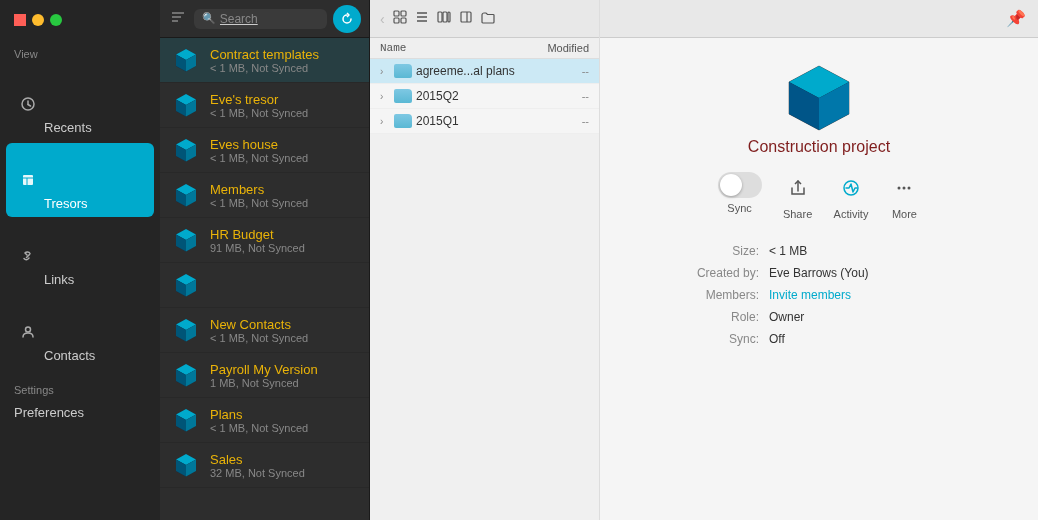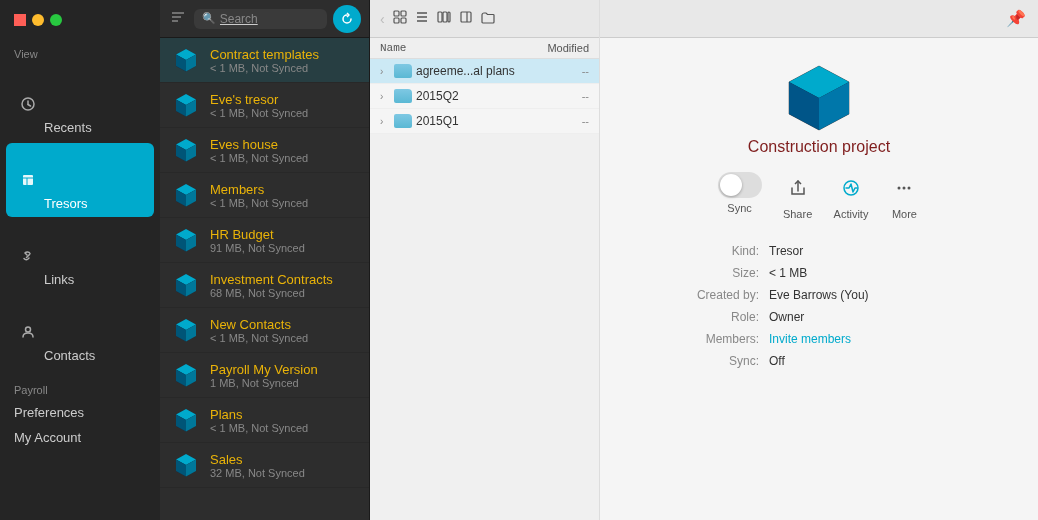--- a/index.html
+++ b/index.html
@@ -478,27 +478,24 @@
     <div class="sidebar-item-icon">
       <svg width="14" height="14" viewBox="0 0 14 14">
         <circle cx="7" cy="4.5" r="2.5" stroke="#aaa" stroke-width="1.5" fill="none"></circle>
         <path d="M2 12 C2 9 4 8 7 8 C10 8 12 9 12 12" stroke="#aaa" stroke-width="1.5" fill="none" stroke-linecap="round"></path>
       </svg>
     </div>
     <span class="sidebar-item-label">Contacts</span>
   </div>
 
 
-  <div class="sidebar-settings-label">Payroll</div>
+  <div class="sidebar-settings-label">Settings</div>
 
   <div class="sidebar-settings-item">
     <span>Preferences</span>
-  </div>
-  <div class="sidebar-settings-item">
-    <span>My Account</span>
   </div>
 </div>
 
 <div class="main-list">
   <div class="toolbar">
     <div class="toolbar-icon-btn">
       <svg width="16" height="14" viewBox="0 0 16 14">
           <line x1="2" y1="3" x2="14" y2="3" stroke="#888" stroke-width="1.5"></line>
           <line x1="2" y1="7" x2="11" y2="7" stroke="#888" stroke-width="1.5"></line>
           <line x1="2" y1="11" x2="8" y2="11" stroke="#888" stroke-width="1.5"></line>
@@ -589,24 +586,20 @@
     </div>
   </div>
       <div class="list-item">
     <div class="list-item-icon">
       <svg class="cube-svg" viewBox="0 0 28 28">
         <polygon points="14,3 24,8.5 24,20 14,25.5 4,20 4,8.5" fill="#1a1a2e" stroke="#333" stroke-width="0.3"></polygon>
         <polygon points="14,3 24,8.5 14,14 4,8.5" fill="#00aacc"></polygon>
         <polygon points="24,8.5 24,20 14,25.5 14,14" fill="#007799"></polygon>
         <polygon points="4,8.5 14,14 14,25.5 4,20" fill="#005577"></polygon>
       </svg>
-    </div>
-    <div class="list-item-info">
-      <span class="list-item-name">Investment Contracts</span>
-      <span class="list-item-meta">68 MB, Not Synced</span>
     </div>
   </div>
       <div class="list-item">
     <div class="list-item-icon">
       <svg class="cube-svg" viewBox="0 0 28 28">
         <polygon points="14,3 24,8.5 24,20 14,25.5 4,20 4,8.5" fill="#1a1a2e" stroke="#333" stroke-width="0.3"></polygon>
         <polygon points="14,3 24,8.5 14,14 4,8.5" fill="#00aacc"></polygon>
         <polygon points="24,8.5 24,20 14,25.5 14,14" fill="#007799"></polygon>
         <polygon points="4,8.5 14,14 14,25.5 4,20" fill="#005577"></polygon>
       </svg>
@@ -781,38 +774,34 @@
             <circle cx="10" cy="10" r="1.5" fill="#555"></circle>
             <circle cx="15" cy="10" r="1.5" fill="#555"></circle>
           </svg>
         </div>
         <span class="action-label">More</span>
       </div>
     </div>
 
     <div class="detail-info">
       <div class="detail-row">
-        <span class="detail-label">Kind:</span>
-        <span class="detail-value">Tresor</span>
-      </div>
-      <div class="detail-row">
         <span class="detail-label">Size:</span>
         <span class="detail-value">&lt; 1 MB</span>
       </div>
       <div class="detail-row">
         <span class="detail-label">Created by:</span>
         <span class="detail-value">Eve Barrows (You)</span>
       </div>
       <div class="detail-row">
+        <span class="detail-label">Members:</span>
+        <span class="detail-value link">Invite members</span>
+      </div>
+      <div class="detail-row">
         <span class="detail-label">Role:</span>
         <span class="detail-value">Owner</span>
-      </div>
-      <div class="detail-row">
-        <span class="detail-label">Members:</span>
-        <span class="detail-value link">Invite members</span>
       </div>
       <div class="detail-row">
         <span class="detail-label">Sync:</span>
         <span class="detail-value">Off</span>
       </div>
     </div>
   </div>
 </div>
 
 </body></html>

